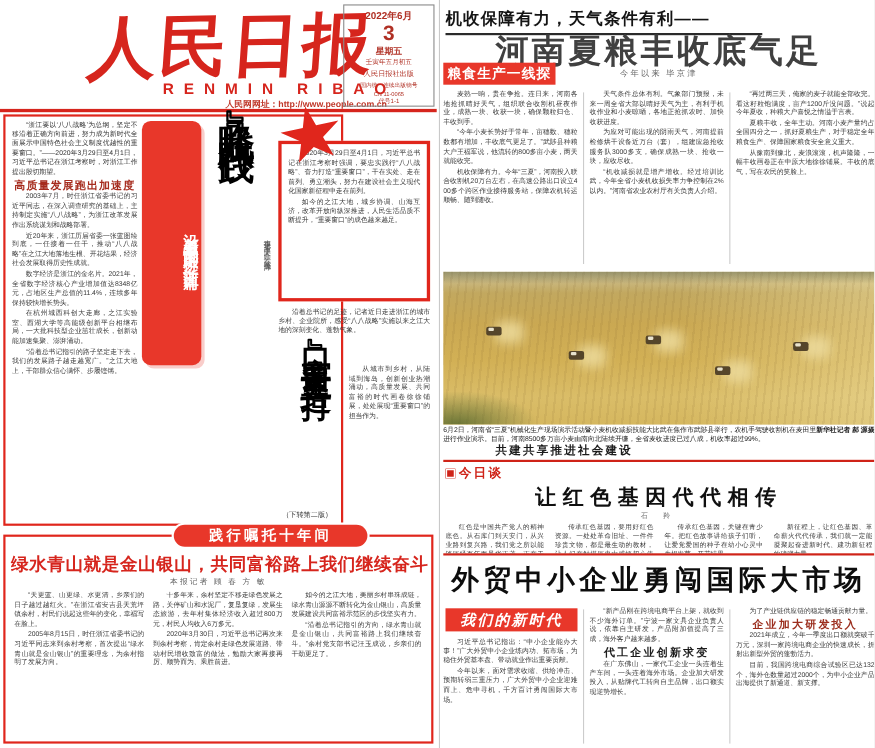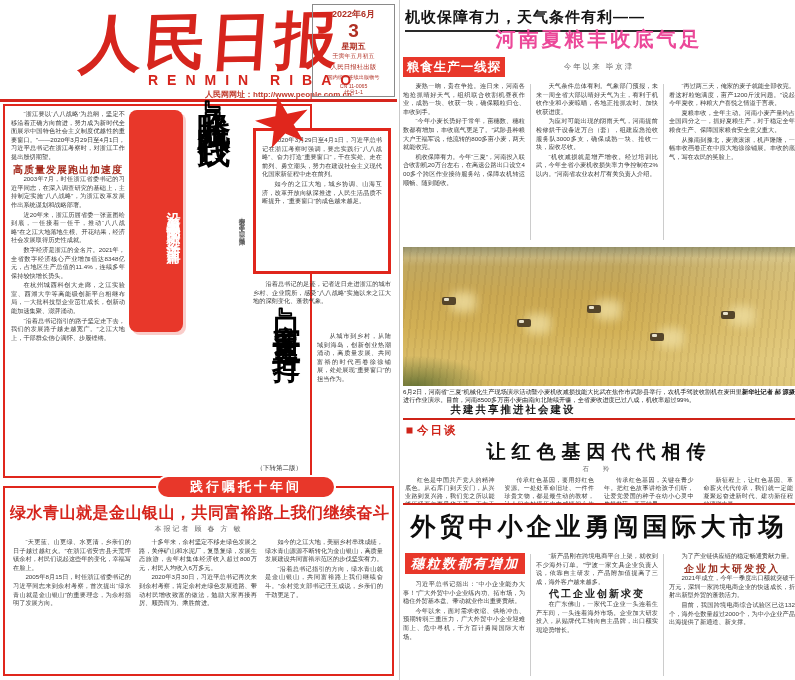--- a/index.html
+++ b/index.html
@@ -28,22 +28,22 @@
   .datebox .d3 { font-size:8px; font-weight:bold; }
   .datebox .d4 { font-size:6px; }
   .datebox .d5 { font-size:6.5px; margin-top:2px; }
   .datebox .d6 { font-size:5.2px; margin-top:2px; }
   .datebox .d7 { font-size:5.5px; }
   .main-vrule { left:399px; top:0; width:1px; height:680px; background:#c9c9c9; }
 
   
   .kicker { left:405px; top:8px; width:288px; font-size:15px; font-weight:bold; color:#141414;
     letter-spacing:1px; border-bottom:2px solid #2a2a2a; padding-bottom:3px; white-space:nowrap; overflow:hidden; }
-  .tr-headline { left:403px; top:26px; width:392px; font-size:20px; font-weight:bold;
-    letter-spacing:3px; color:#ec4899; white-space:nowrap; }
+  .tr-headline { left:403px; top:26px; width:392px; font-size:30px; font-weight:bold;
+    letter-spacing:3px; color:#404040; white-space:nowrap; }
   .tr-byline { left:403px; top:62px; width:392px; font-size:7.5px; color:#666; letter-spacing:2px; }
   .badge-red { background:#e8372a; color:#fff; font-weight:bold; overflow:hidden; }
   .badge-grain { left:403px; top:57px; width:102px; height:20px; font-size:12.5px; line-height:20px;
     text-align:center; letter-spacing:1px; }
   .tr-col { top:82px; height:160px; width:122px; }
   .tr-col1 { left:403px; } .tr-col2 { left:536px; } .tr-col3 { left:669px; width:126px; }
   .vsep { width:1px; background:#ccc; }
   .sep-t1 { left:530px; top:84px; height:156px; } .sep-t2 { left:663px; top:84px; height:156px; }
   .sep-b1 { left:530px; top:554px; height:122px; } .sep-b2 { left:663px; top:554px; height:122px; }
 
@@ -196,21 +196,21 @@
     <div class="jrt-author">石 羚</div>
     <div class="jrt-body">
         <p>红色是中国共产党人的精神底色。从石库门到天安门，从兴业路到复兴路，我们党之所以能够历经百年而风华正茂，正在于红色基因代代相传。</p>
         <p>传承红色基因，要用好红色资源。一处处革命旧址、一件件珍贵文物，都是最生动的教材，让人们在触摸历史中感悟初心使命、汲取奋进力量。</p>
         <p>传承红色基因，关键在青少年。把红色故事讲给孩子们听，让爱党爱国的种子在幼小心灵中生根发芽、开花结果。</p>
         <p>新征程上，让红色基因、革命薪火代代传承，我们就一定能凝聚起奋进新时代、建功新征程的磅礴力量。</p>
       </div>
   </div>
 
   <div class="abs br-headline ctr">外贸中小企业勇闯国际大市场</div>
-  <div class="abs badge-red badge-era">穗粒数都有增加</div>
+  <div class="abs badge-red badge-era">我们的新时代</div>
   <div class="abs br-col1 body-text">
       <p>习近平总书记指出：“中小企业能办大事！”广大外贸中小企业练内功、拓市场，为稳住外贸基本盘、带动就业作出重要贡献。</p>
       <p>今年以来，面对需求收缩、供给冲击、预期转弱三重压力，广大外贸中小企业迎难而上、危中寻机，千方百计勇闯国际大市场。</p>
     </div>
   <div class="abs br-col2 body-text">
     <p>“新产品刚在跨境电商平台上架，就收到不少海外订单。”宁波一家文具企业负责人说，依靠自主研发，产品附加值提高了三成，海外客户越来越多。</p>
     <p class="col-subhead">代工企业创新求变</p>
     <p>在广东佛山，一家代工企业一头连着生产车间，一头连着海外市场。企业加大研发投入，从贴牌代工转向自主品牌，出口额实现逆势增长。</p>
   </div>
   <div class="abs br-col3 body-text">

